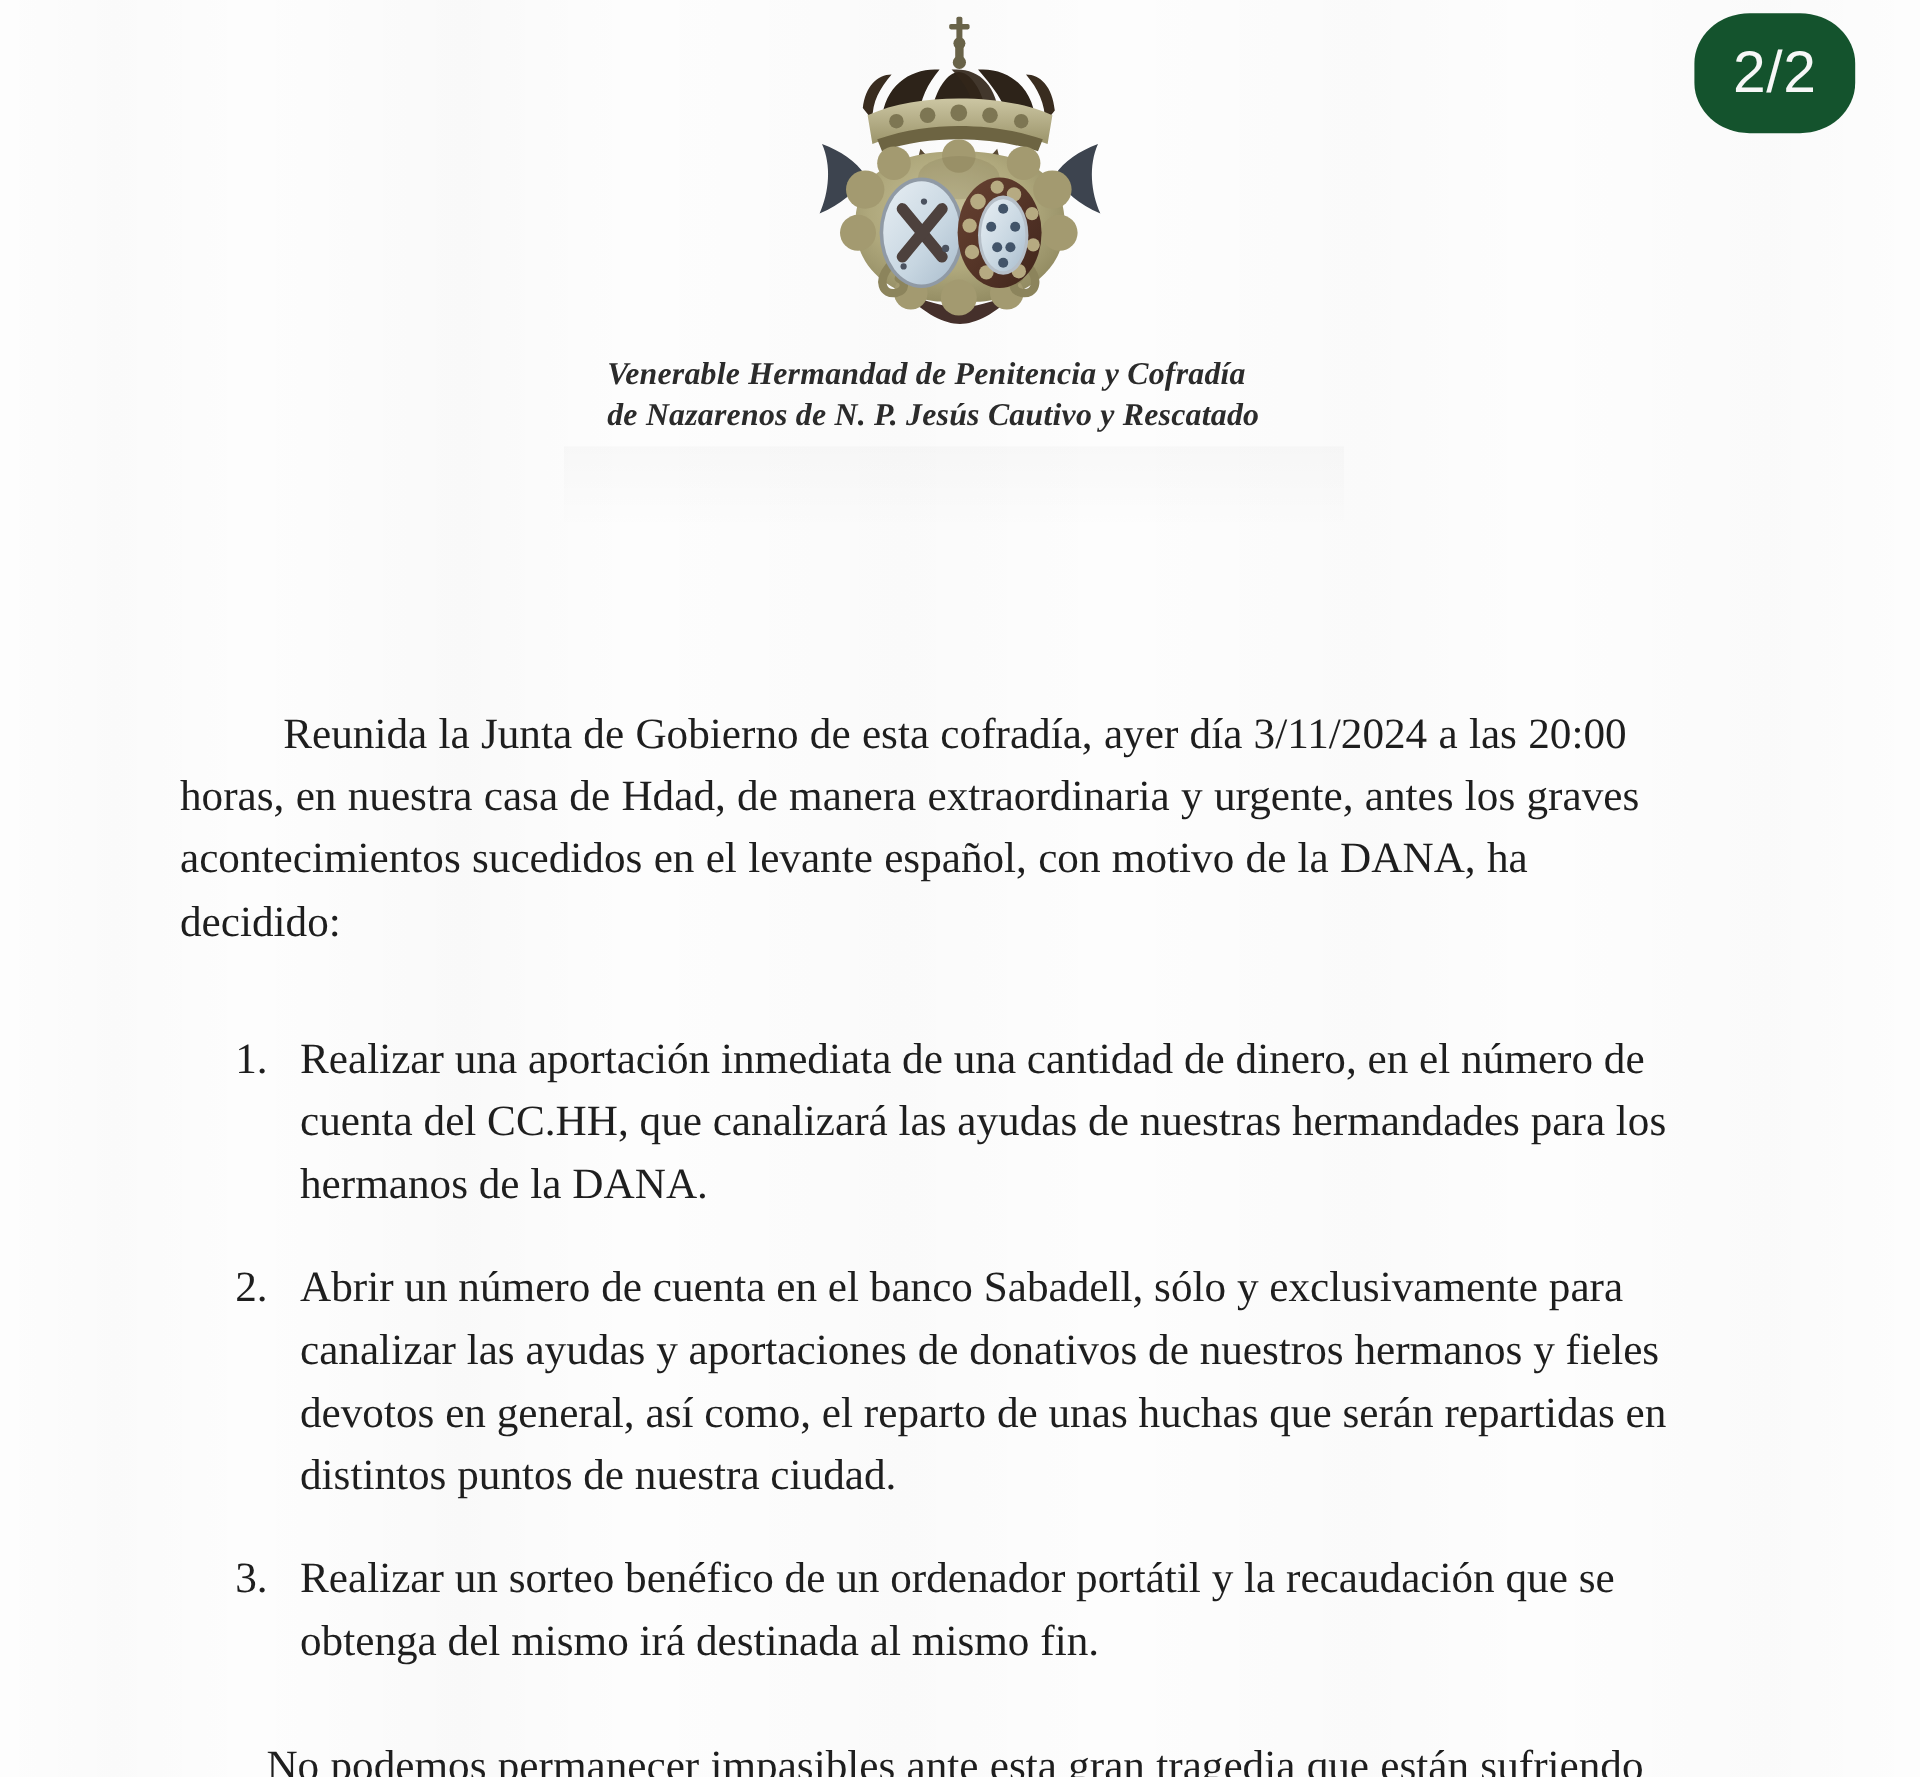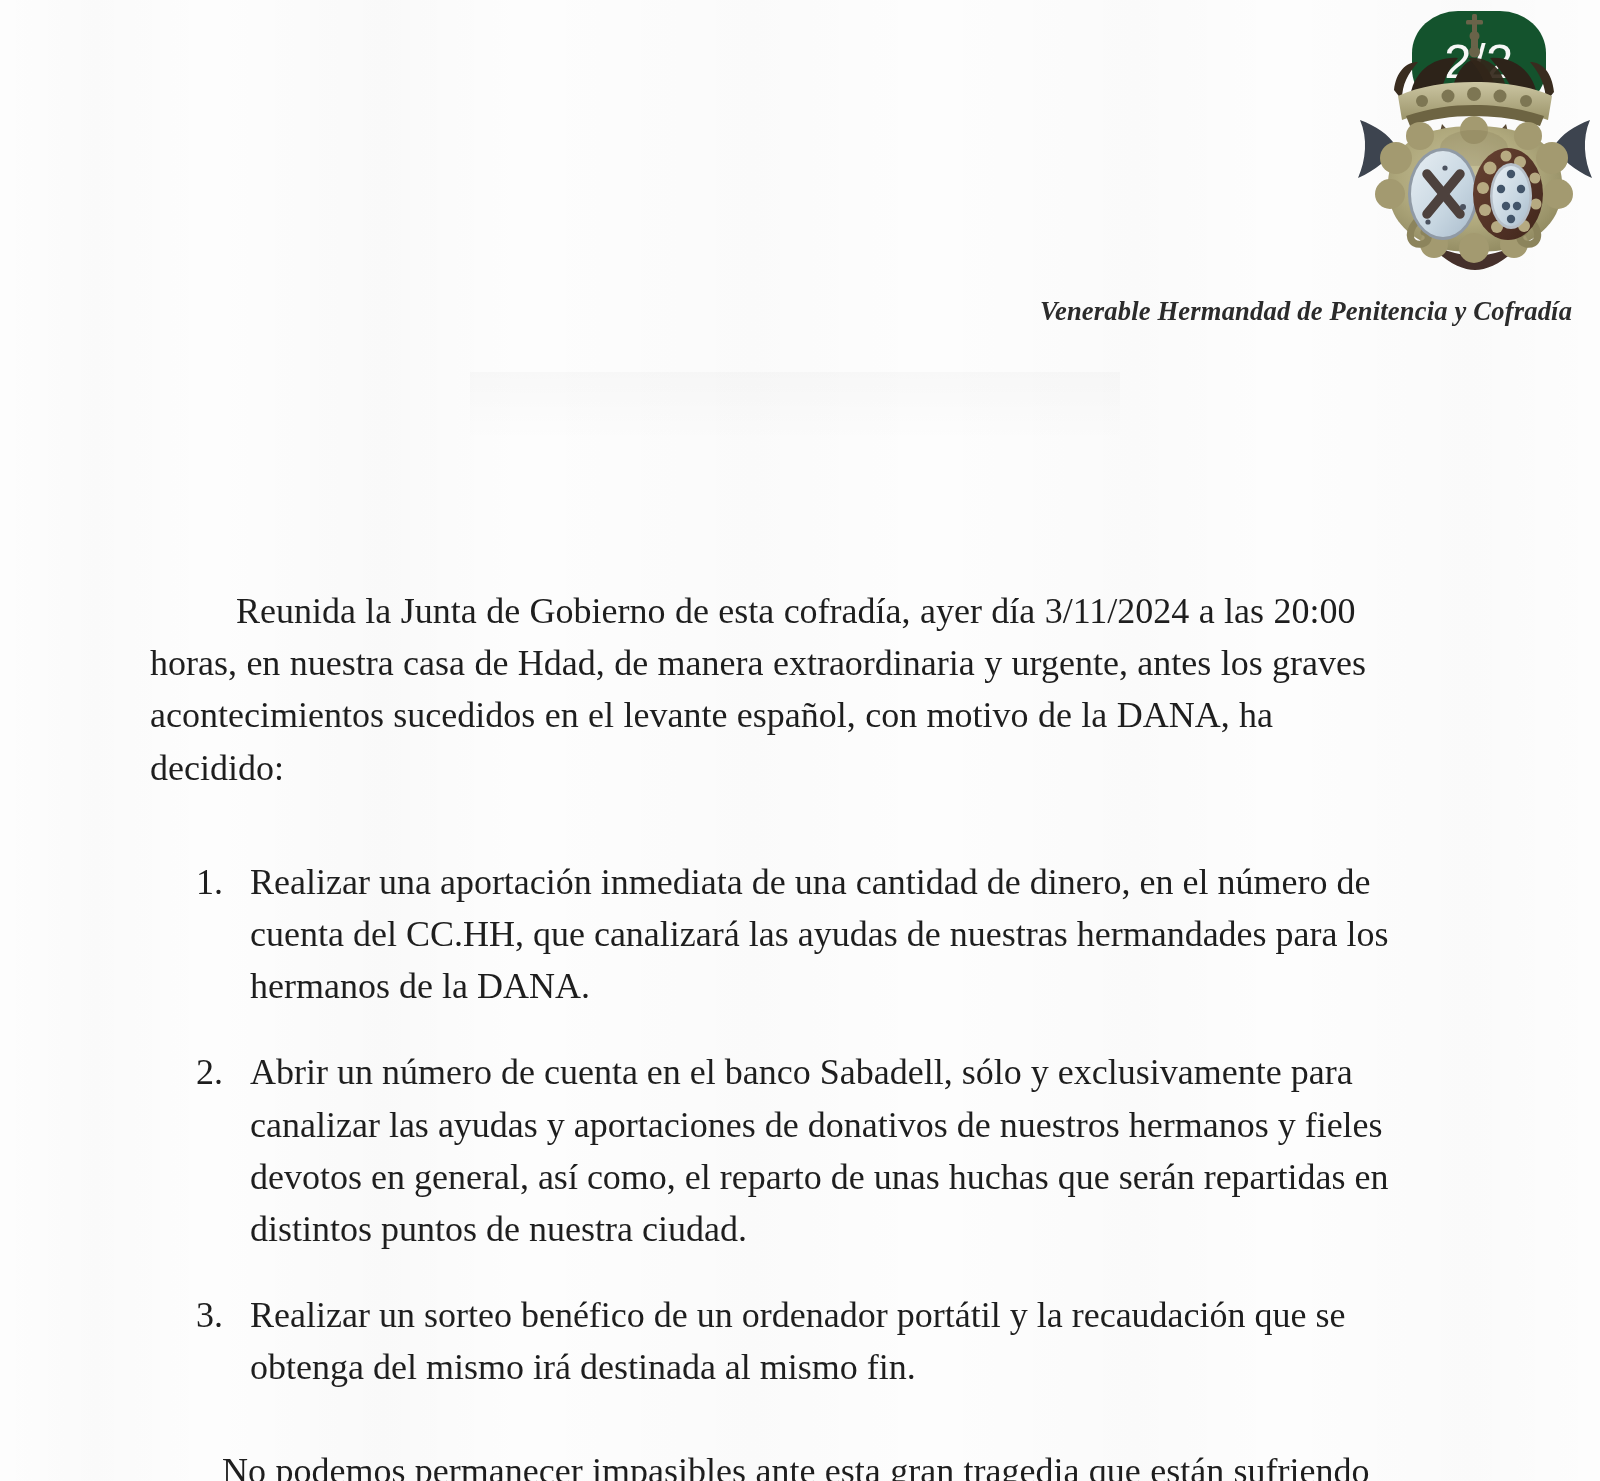--- a/index.html
+++ b/index.html
@@ -70,21 +70,21 @@
   }
 
   
   .letterhead {
     position: absolute;
     left: 0;
     top: 0;
     width: 1600px;
     display: flex;
     flex-direction: column;
-    align-items: flex-end;
+    align-items: center;
   }
   .crest {
     width: 250px;
     height: 268px;
     margin-top: 8px;
     filter: blur(0.35px) saturate(0.92);
   }
   .letterhead-text {
     margin-top: 18px;
     width: 560px;
@@ -283,20 +283,21 @@
         <circle cx="151" cy="181" r="4.2"></circle>
         <circle cx="171" cy="181" r="4.2"></circle>
         <circle cx="156" cy="198" r="4.2"></circle>
         <circle cx="167" cy="198" r="4.2"></circle>
         <circle cx="161" cy="211" r="4.2"></circle>
       </g>
     </svg>
 
     <div class="letterhead-text">
       <div>Venerable  Hermandad  de Penitencia y Cofradía</div>
+      <div>de Nazarenos de N. P. Jesús Cautivo y Rescatado</div>
     </div>
   </div>
 
   <div class="doc-body">
 
     <p class="lead-paragraph">Reunida la Junta de Gobierno de esta cofradía, ayer día 3/11/2024 a las 20:00 horas, en nuestra casa de Hdad, de manera extraordinaria y urgente, antes los graves acontecimientos sucedidos en el levante español, con motivo de la DANA, ha decidido:</p>
 
     <ol class="decision-list">
       <li class="decision-item">
         <span class="decision-number">1.</span>

